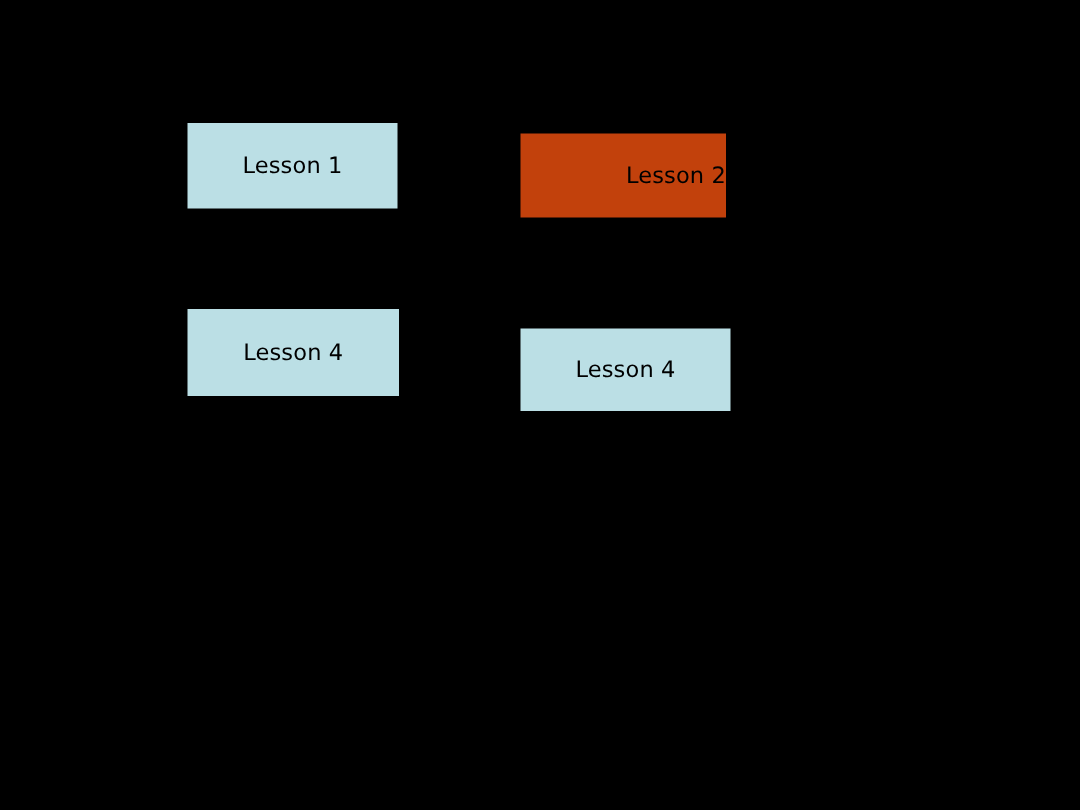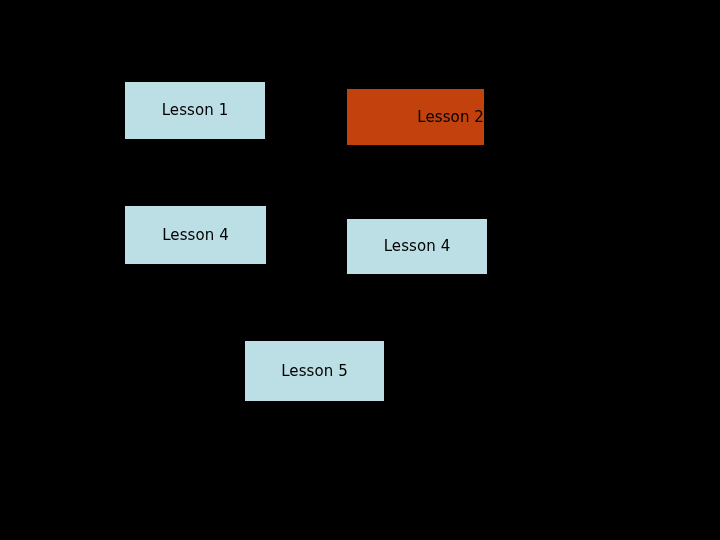--- a/index.html
+++ b/index.html
@@ -53,17 +53,14 @@
   </div>
 
   <div class="node" style="left: 125px; top: 206px; width: 141px; height: 58px; background: rgb(187, 223, 229); color: rgb(0, 0, 0);">
     <span class="node-label">Lesson 4</span>
   </div>
 
   <div class="node" style="left: 347px; top: 219px; width: 140px; height: 55px; background: rgb(187, 223, 229); color: rgb(0, 0, 0);">
     <span class="node-label">Lesson 4</span>
   </div>
 
-  <div class="node" style="left: 245px; top: 341px; width: 139px; height: 60px; background: rgb(187, 223, 229); color: rgb(0, 0, 0);">
-    <span class="node-label">Lesson 5</span>
-  </div>
 
 </div>
 
 </body></html>

